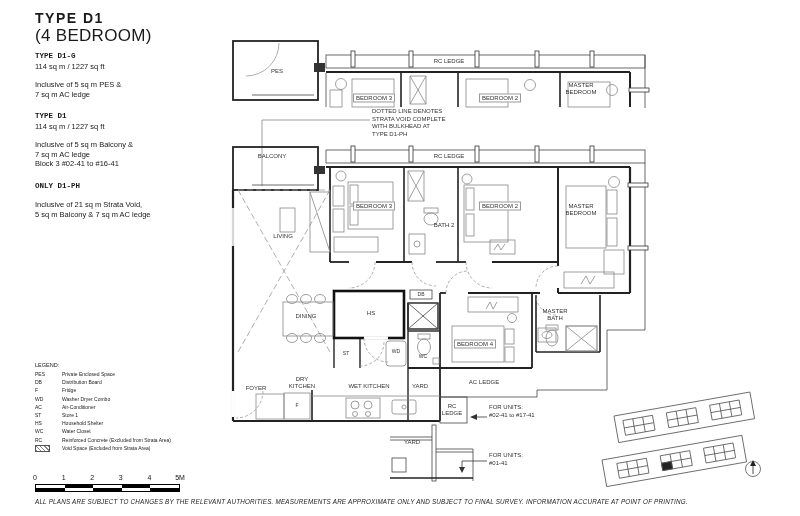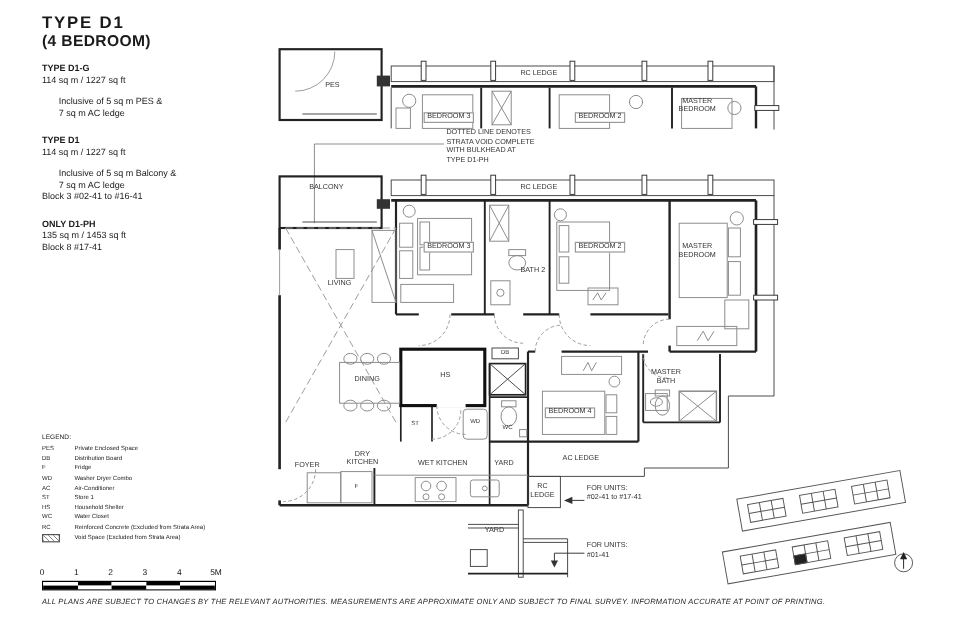--- a/index.html
+++ b/index.html
@@ -1,25 +1,25 @@
 <!DOCTYPE html>
 <html><head>
 <meta charset="utf-8">
 <style>
   html,body{margin:0;padding:0;background:#fff;}
   #canvas{position:relative;width:800px;height:516px;background:#fff;overflow:hidden;
           font-family:"Liberation Sans",sans-serif;color:#1a1a1a;}
   svg{position:absolute;left:0;top:0;}
   .abs{position:absolute;}
   .page-title{left:35px;top:10px;font-size:14px;font-weight:700;letter-spacing:1.5px;}
-  .page-subtitle{left:35px;top:26px;font-size:13px;font-weight:700;letter-spacing:.3px;}
+  .page-subtitle{left:35px;top:26px;font-size:17px;font-weight:400;letter-spacing:.3px;}
   .variants{left:35px;top:52px;width:200px;font-size:7.5px;line-height:9.5px;}
   .variant{margin-bottom:13px;}
-  .v-name{font-weight:700;}
-  .v-incl{margin-top:9px;white-space:pre-line;margin-left:14px;}
+  .v-name{font-weight:700;font-family:Liberation Mono, monospace;}
+  .v-incl{margin-top:9px;white-space:pre-line;}
   .lbl{position:absolute;transform:translate(-50%,-50%);font-size:6px;line-height:7.2px;
        color:#333;white-space:pre-line;text-align:center;}
   .lbl.tiny{font-size:5px;}
   .lbl.boxed{border:1px solid #999;background:#fff;padding:0 2px;line-height:7px;}
   .lbl.la{transform:none;text-align:left;line-height:7.6px;}
   .legend{left:35px;top:362px;width:220px;font-size:5px;line-height:6px;color:#222;}
   .lg-title{margin-bottom:3px;font-size:5.5px;}
   .lg-row{display:flex;margin-bottom:2.2px;}
   .lg-abbr{width:27px;flex:0 0 27px;}
   .swatch{display:inline-block;width:13px;height:5px;border:1px solid #555;
@@ -324,22 +324,22 @@
     </div>
     <div class="variant">
       <div class="v-name">TYPE D1</div>
       <div class="v-area">114 sq m / 1227 sq ft</div>
       <div class="v-incl">Inclusive of 5 sq m Balcony &amp;
 7 sq m AC ledge</div>
       <div class="v-block">Block 3 #02-41 to #16-41</div>
     </div>
     <div class="variant">
       <div class="v-name">ONLY D1-PH</div>
-      <div class="v-area">135 sq m / 1453 sq ft</div>
-      <div class="v-block">Block 8 #17-41</div>
+      <div class="v-incl">Inclusive of 21 sq m Strata Void,
+5 sq m Balcony &amp; 7 sq m AC ledge</div>
     </div>
   </div>
 
   <div class="lbl" style="left:277px;top:72px;">PES</div>
   <div class="lbl" style="left:449px;top:62px;">RC LEDGE</div>
   <div class="lbl boxed" style="left:374px;top:98px;">BEDROOM 3</div>
   <div class="lbl boxed" style="left:500px;top:98px;">BEDROOM 2</div>
   <div class="lbl" style="left:581px;top:89px;">MASTER
 BEDROOM</div>
   <div class="lbl la" style="left:372px;top:108px;">DOTTED LINE DENOTES

